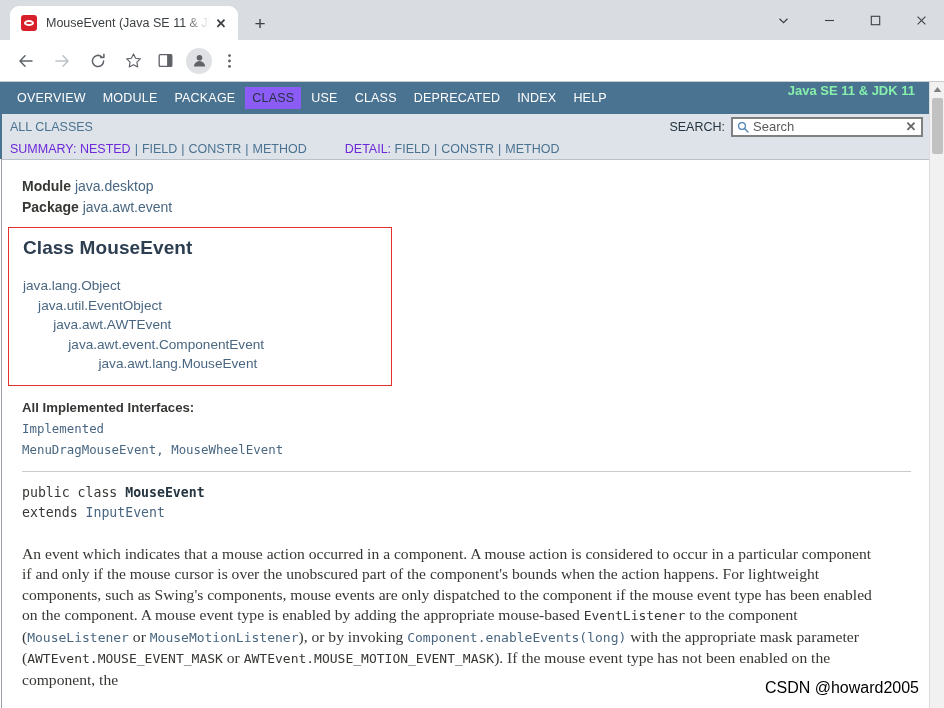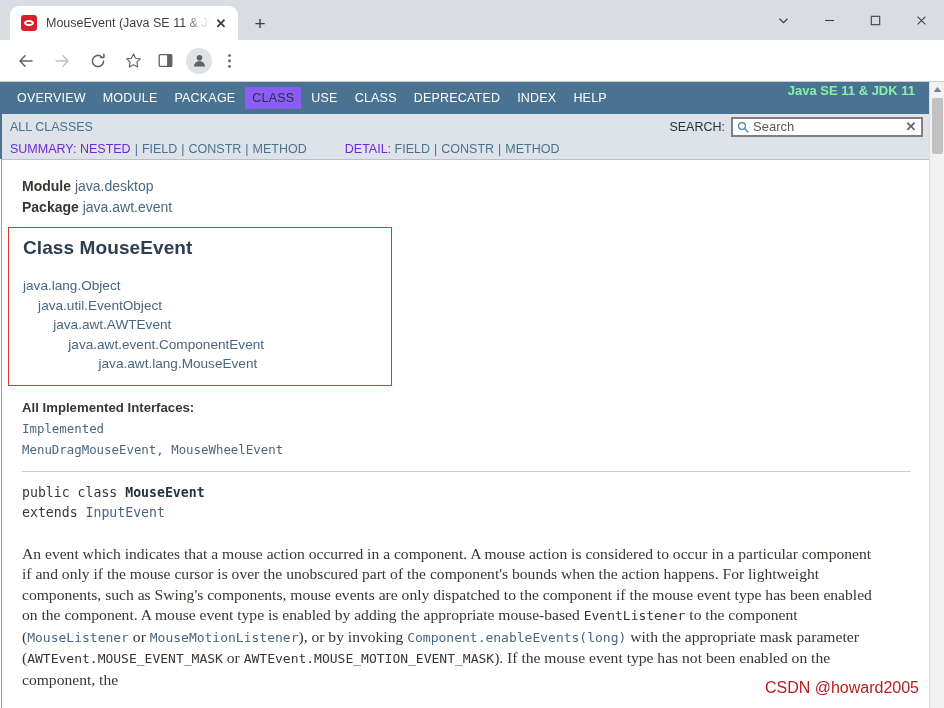--- a/index.html
+++ b/index.html
@@ -246,21 +246,21 @@
     font-size: 13px;
   }
   #description .lk { color:#4a6782; }
 
   
   #watermark {
     position: absolute;
     right: 10px; bottom: 11px;
     font-family: "Liberation Sans", sans-serif;
     font-size: 16px;
-    color: #b91c1c;
+    color: #000000;
     pointer-events: none;
   }
 
   
   #page-scrollbar {
     position: absolute; right: 0; top: 0;
     width: 15px; height: 627px;
     background: #f1f1f1;
     border-left: 1px solid #dcdcdc;
   }

